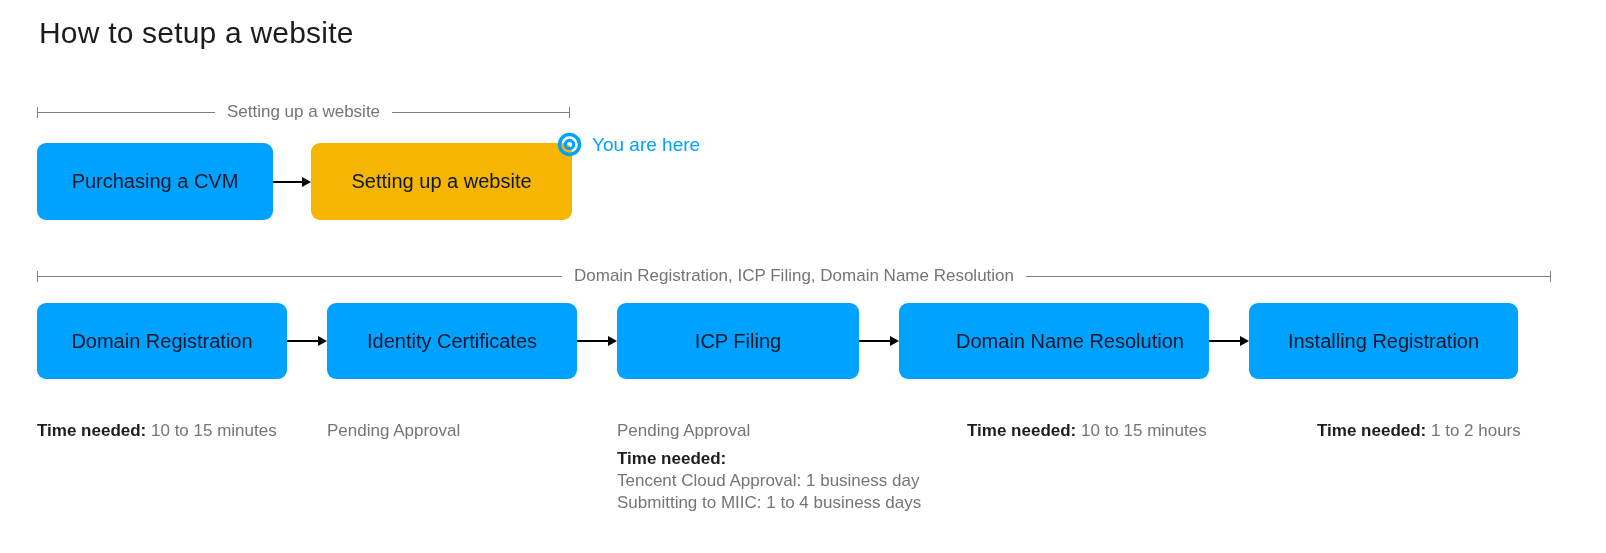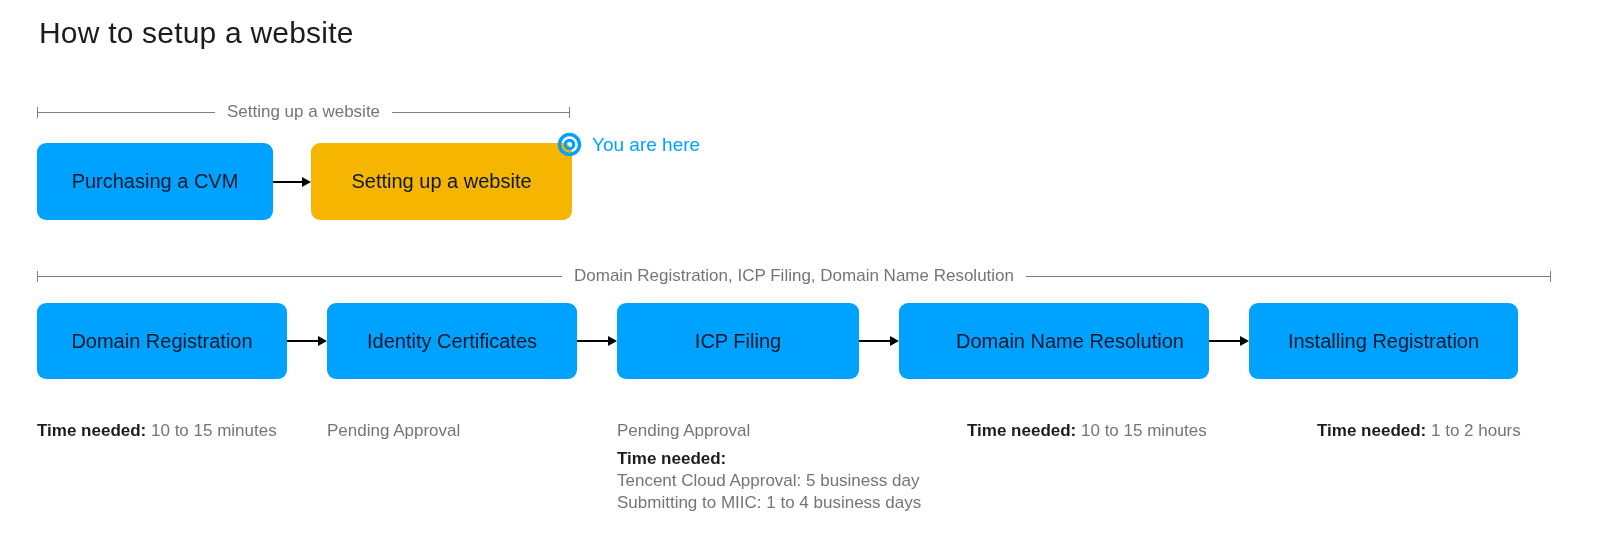--- a/index.html
+++ b/index.html
@@ -200,21 +200,21 @@
   <div id="notes">
       <div class="note" style="left: 0px;">
         <span class="note-line"><b>Time needed:</b> 10 to 15 minutes</span>
       </div>
       <div class="note" style="left: 290px;">
         <span class="note-line">Pending Approval</span>
       </div>
       <div class="note" style="left: 580px;">
         <span class="note-line">Pending Approval</span>
         <span class="note-line spaced"><b>Time needed:</b></span>
-        <span class="note-line">Tencent Cloud Approval: 5 business day</span>
+        <span class="note-line">Tencent Cloud Approval: 1 business day</span>
         <span class="note-line">Submitting to MIIC: 1 to 4 business days</span>
       </div>
       <div class="note" style="left: 930px;">
         <span class="note-line"><b>Time needed:</b> 10 to 15 minutes</span>
       </div>
       <div class="note" style="left: 1280px;">
         <span class="note-line"><b>Time needed:</b> 1 to 2 hours</span>
       </div>
     </div>
 

